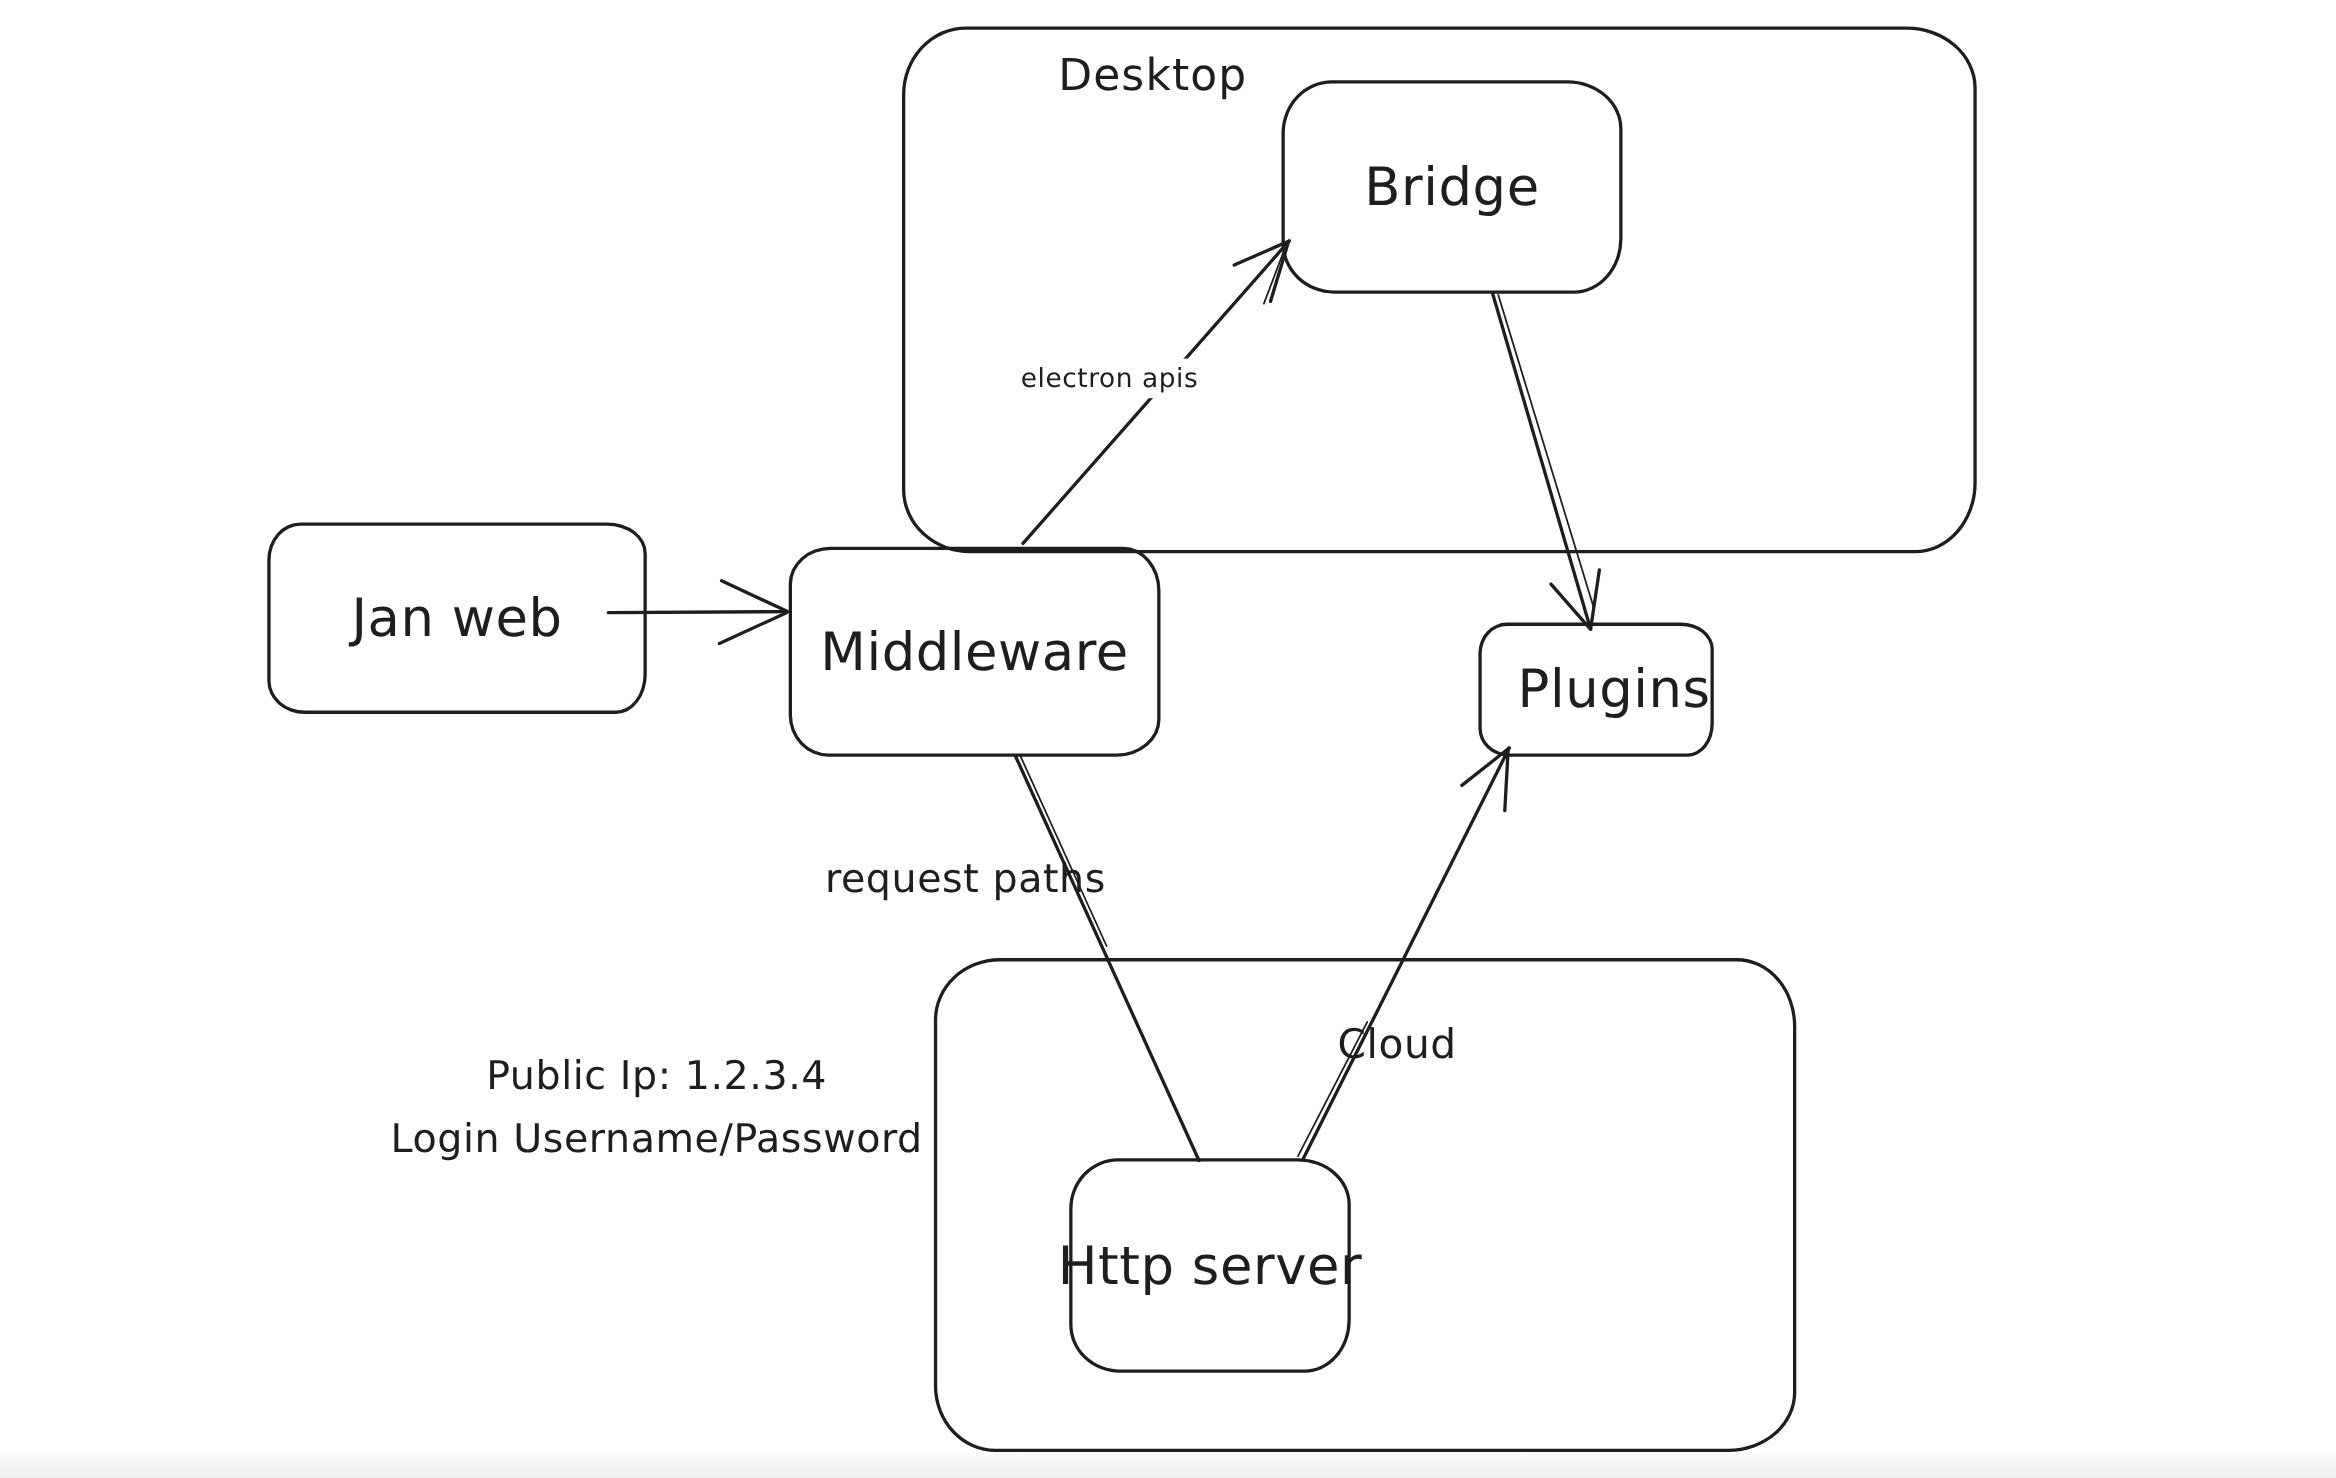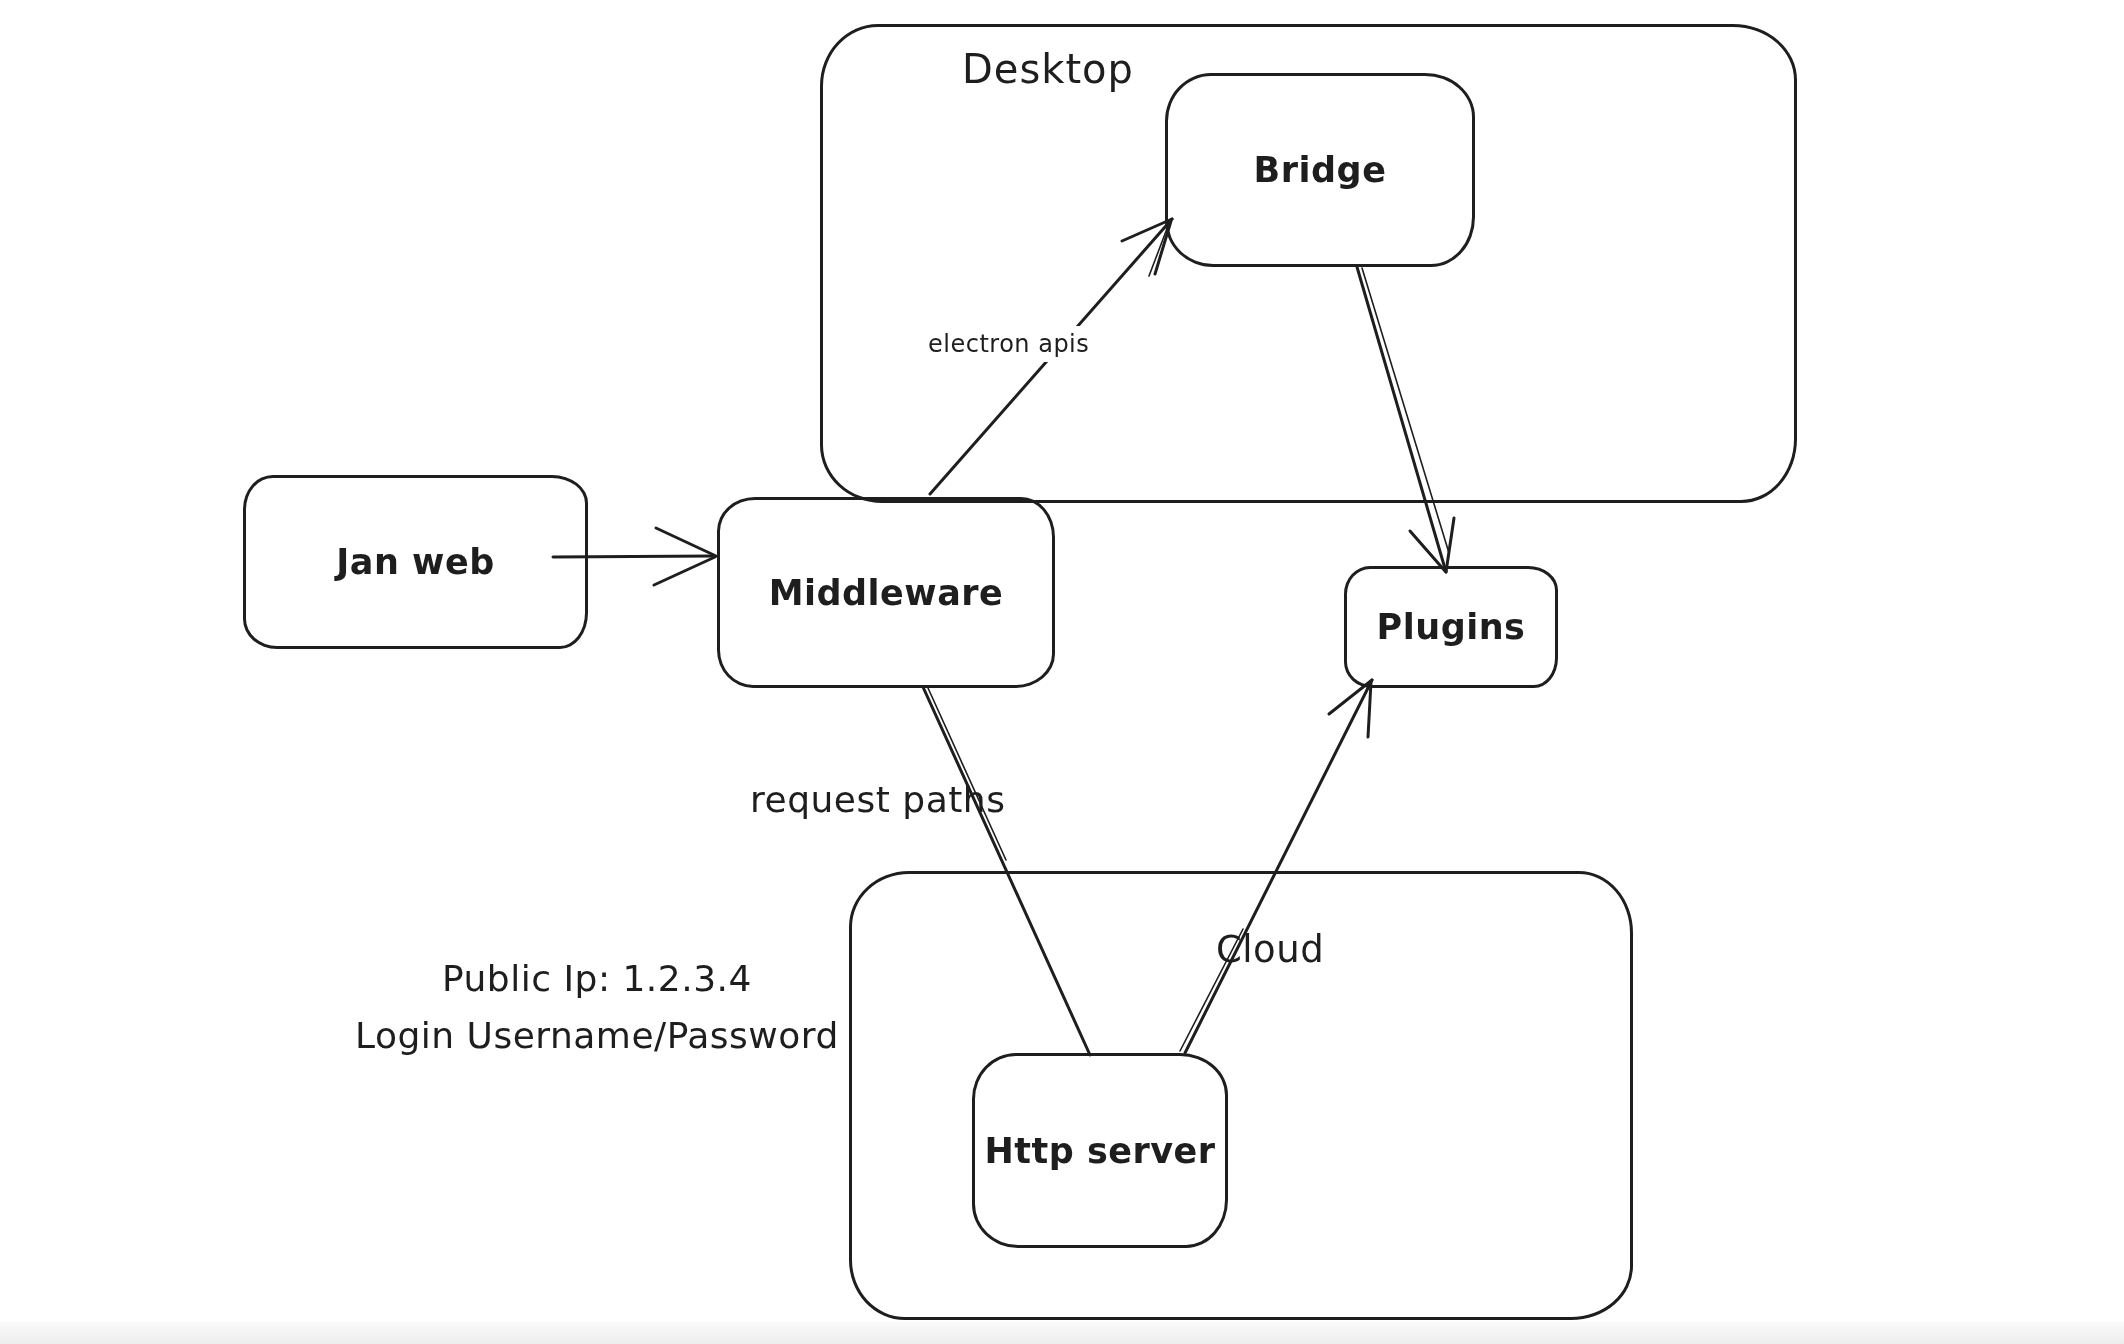--- a/index.html
+++ b/index.html
@@ -17,35 +17,35 @@
     z-index:1;
   }
   .container-box{
     position:absolute;background:transparent;border:3px solid #1e1e1e;
     box-sizing:border-box;z-index:2;
   }
   svg.edges{position:absolute;left:0;top:0;z-index:3;pointer-events:none;}
   svg.edges path{pointer-events:stroke;}
   .floating-label{position:absolute;z-index:4;white-space:nowrap;text-align:center;}
   .node-label{
-    font-size:35px;letter-spacing:0.5px;white-space:nowrap;font-weight:bold;
+    font-size:48px;letter-spacing:0.5px;white-space:nowrap;
   }
   
   #desktop{left:820px;top:24px;width:977px;height:479px;
     border-radius:58px 64px 56px 62px / 62px 56px 64px 58px;}
   #cloud{left:849px;top:871px;width:784px;height:449px;
     border-radius:60px 54px 62px 56px / 56px 62px 54px 60px;}
   #jan-web{left:243px;top:475px;width:345px;height:174px;
     border-radius:30px 36px 28px 34px / 34px 28px 36px 30px;text-align:center;}
   #middleware{left:717px;top:497px;width:338px;height:191px;
     border-radius:38px 34px 40px 36px / 34px 40px 34px 38px;}
   #bridge{left:1165px;top:73px;width:310px;height:194px;
     border-radius:46px 50px 44px 48px / 48px 44px 50px 46px;}
   #plugins{left:1344px;top:566px;width:214px;height:122px;
-    border-radius:26px 30px 24px 28px / 28px 24px 30px 26px;}
+    border-radius:26px 30px 24px 28px / 28px 24px 30px 26px;justify-content:flex-end;}
   #http-server{left:972px;top:1053px;width:256px;height:195px;
     border-radius:44px 48px 42px 46px / 46px 42px 48px 44px;}
   
   #desktop-label{left:962px;top:46px;font-size:40px;letter-spacing:1px;}
   #cloud-label{left:1216px;top:928px;font-size:37px;letter-spacing:0.5px;}
   #electron-apis-label{left:918px;top:326px;font-size:24px;letter-spacing:0.5px;
     background:#ffffff;padding:4px 10px;}
   #request-paths-label{left:750px;top:779px;font-size:36px;letter-spacing:0.5px;}
   #notes{left:355px;top:950px;font-size:36px;line-height:57px;letter-spacing:0.5px;}
   

